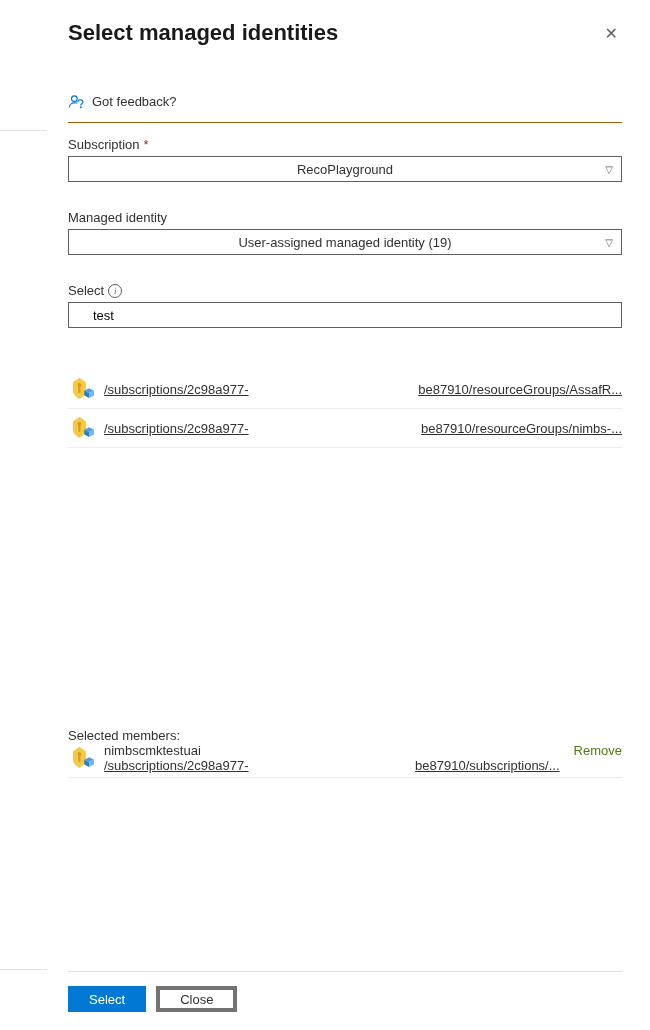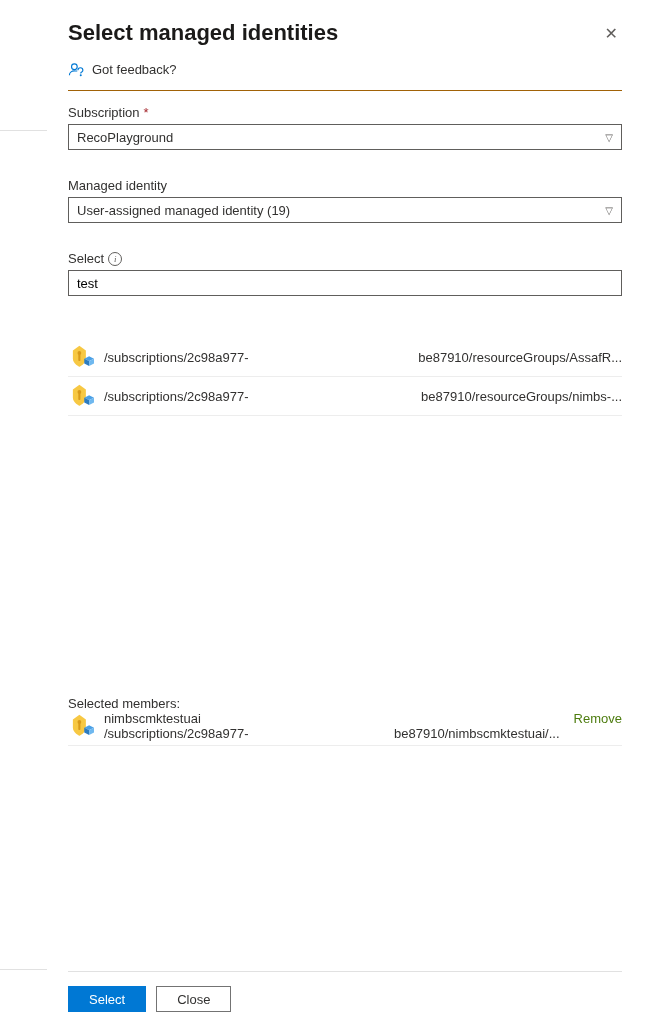--- a/index.html
+++ b/index.html
@@ -43,21 +43,21 @@
       position:absolute;
       left:0; right:0;
       bottom:60px;
       height:1px;
       background:#e1e1e1;
     }
     .header {
       display: flex;
       justify-content: space-between;
       align-items: flex-start;
-      margin-bottom: 8px;
+      margin-bottom: 40px;
     }
     .title {
       font-size: 22px;
       font-weight: 600;
       color: #1b1a19;
     }
     .close-x {
       font-size: 16px;
       color: #605e5c;
       cursor: pointer;
@@ -82,26 +82,26 @@
       display: flex;
       align-items: center;
       gap: 4px;
     }
     .required { color: #a4262c; }
     .select-box, .input-box {
       width: 100%;
       border: 1px solid #605e5c;
       background: #fff;
       height: 26px;
-      padding: 0 8px;
+      padding: 0 24px;
       font-size: 13px;
       font-family: inherit;
       display: flex;
       align-items: center;
-      justify-content: flex-start;
+      justify-content: center;
       cursor: pointer;
       position:relative;
     }
     .select-box .chev {
       font-size: 10px;
       color: #605e5c;
       position:absolute;
       right:8px;
       top:50%;
       transform:translateY(-50%);
@@ -153,20 +153,21 @@
       overflow:hidden;
       text-overflow:ellipsis;
       display:flex;
       justify-content:space-between;
       gap:60px;
     }
     .identity-path span{
       white-space:nowrap;
       overflow:hidden;
       text-overflow:ellipsis;
+      text-decoration:underline;
     }
     .selected-section {
       margin-top: 280px;
     }
     .selected-label {
       font-size:13px;
     }
     .selected-row {
       display:flex;
       align-items:center;
@@ -200,21 +201,21 @@
       justify-content:center;
     }
     .btn-primary {
       background:#0078d4;
       color:#fff;
       border:1px solid #0078d4;
     }
     .btn-secondary {
       background:#fff;
       color:#323130;
-      border:1px solid #737373;
+      border:4px solid #737373;
     }
   </style>
 </head>
 <body>
 
 <div class="left-gutter"></div>
 
 <div class="panel">
   <div class="header">
     <h1 class="title">Select managed identities</h1>
@@ -314,21 +315,21 @@
           <rect x="12.7" y="12" width="2.6" height="9" rx="1" fill="#d89a1a"></rect>
           <polygon points="20,18 26,15 32,18 26,21" fill="#4aa0e6"></polygon>
           <polygon points="20,18 26,21 26,27 20,24" fill="#2d7cc1"></polygon>
           <polygon points="32,18 26,21 26,27 32,24" fill="#6fb8ef"></polygon>
         </svg>
       </div>
       <div class="identity-text">
         <div class="identity-name">nimbscmktestuai</div>
         <div class="identity-path">
           <span>/subscriptions/2c98a977-</span>
-          <span>be87910/nimbscmktestuai/...</span>
+          <span>be87910/subscriptions/...</span>
         </div>
       </div>
       <span class="remove-link">Remove</span>
     </div>
   </div>
 
   <div class="footer">
     <button class="btn btn-primary">Select</button>
     <button class="btn btn-secondary">Close</button>
   </div>

